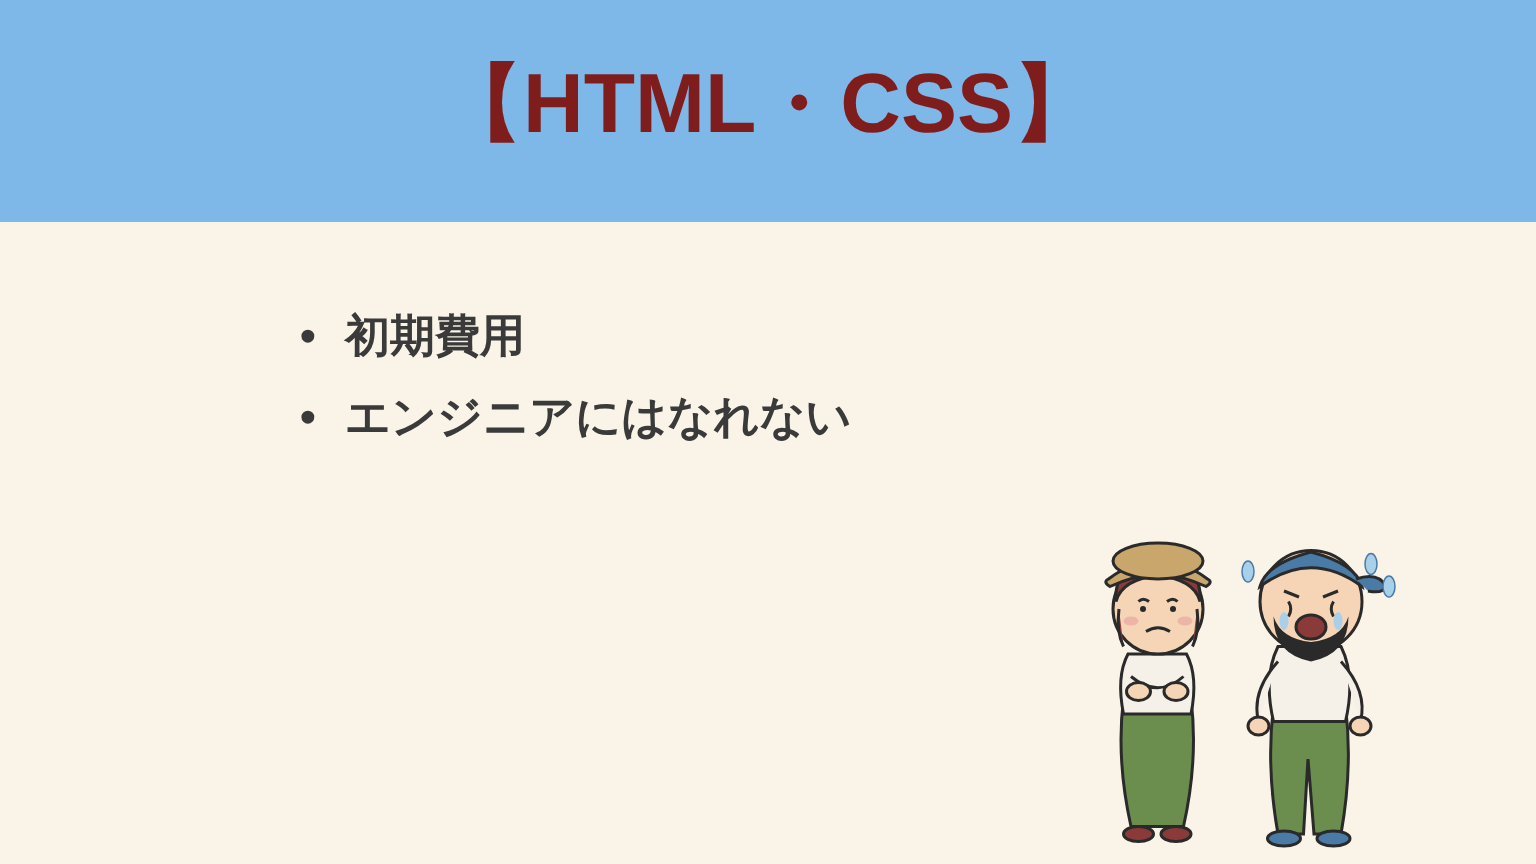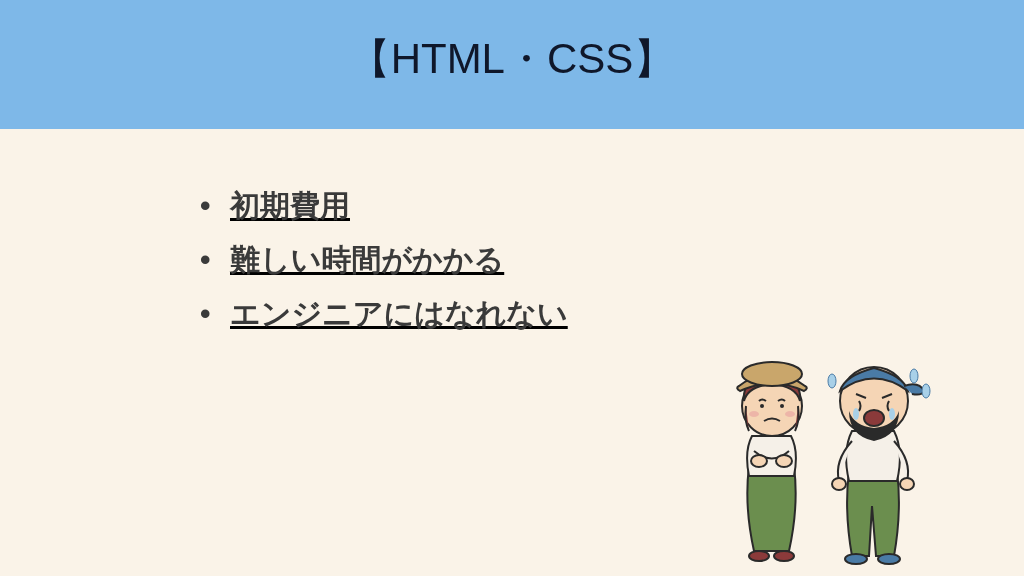--- a/index.html
+++ b/index.html
@@ -14,28 +14,27 @@
       font-family: "Hiragino Sans", "Meiryo", sans-serif;
       overflow: hidden;
       position: relative;
     }
     .header {
       background: #7eb8e8;
       padding: 30px 20px 40px;
       text-align: center;
     }
     .header h1 {
-      color: #0f172a;
-      font-size: 42px;
-      font-weight: normal;
+      color: #7f1d1d;
+      font-size: 56px;
+      font-weight: bold;
       line-height: 1.4;
     }
     .content {
       padding: 50px 0 0 200px;
-      text-decoration: underline;
     }
     .bullet-list {
       list-style: none;
     }
     .bullet-list li {
       color: #3a3a3a;
       font-size: 30px;
       font-weight: bold;
       line-height: 1.8;
       position: relative;
@@ -65,23 +64,20 @@
 <div class="header">
   <h1>
     <span>【HTML・CSS】</span><br>
   </h1>
 </div>
 
 <div class="content">
   <ul class="bullet-list">
     <li>
       <span>初期費用</span>
-    </li>
-    <li>
-      <span>難しい時間がかかる</span>
     </li>
     <li>
       <span class="continuation">エンジニアにはなれない</span>
     </li>
   </ul>
 </div>
 
 <div class="illustration">
   <svg viewBox="0 0 260 260" xmlns="http://www.w3.org/2000/svg">
 

